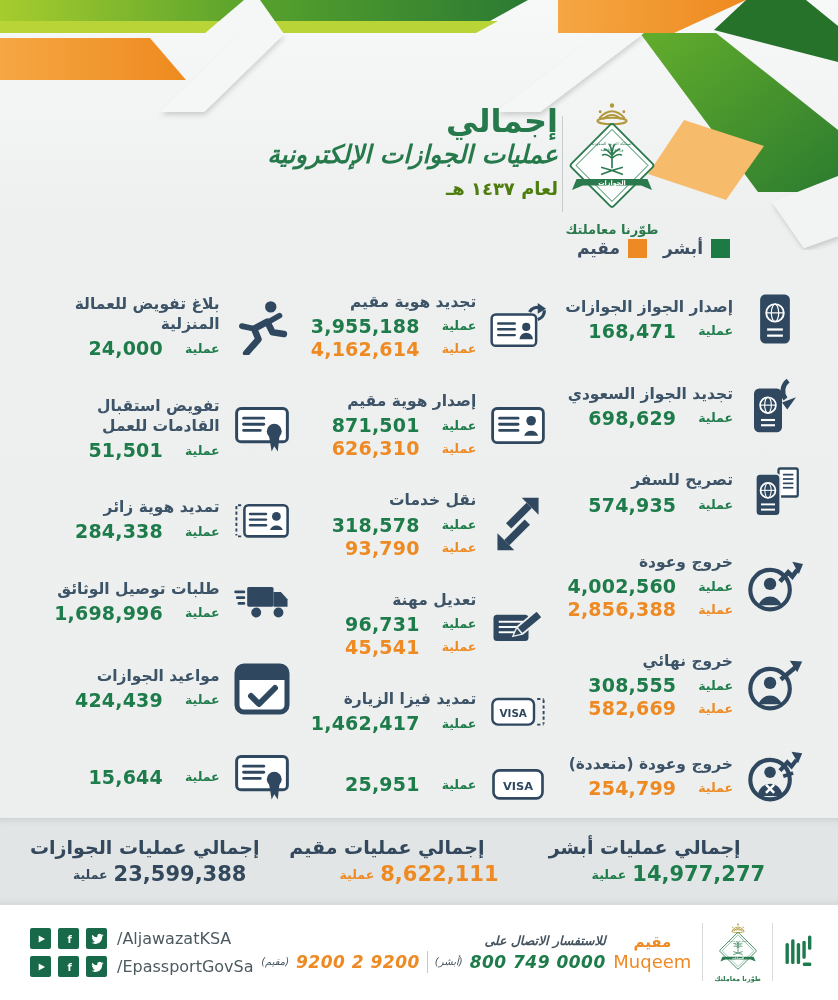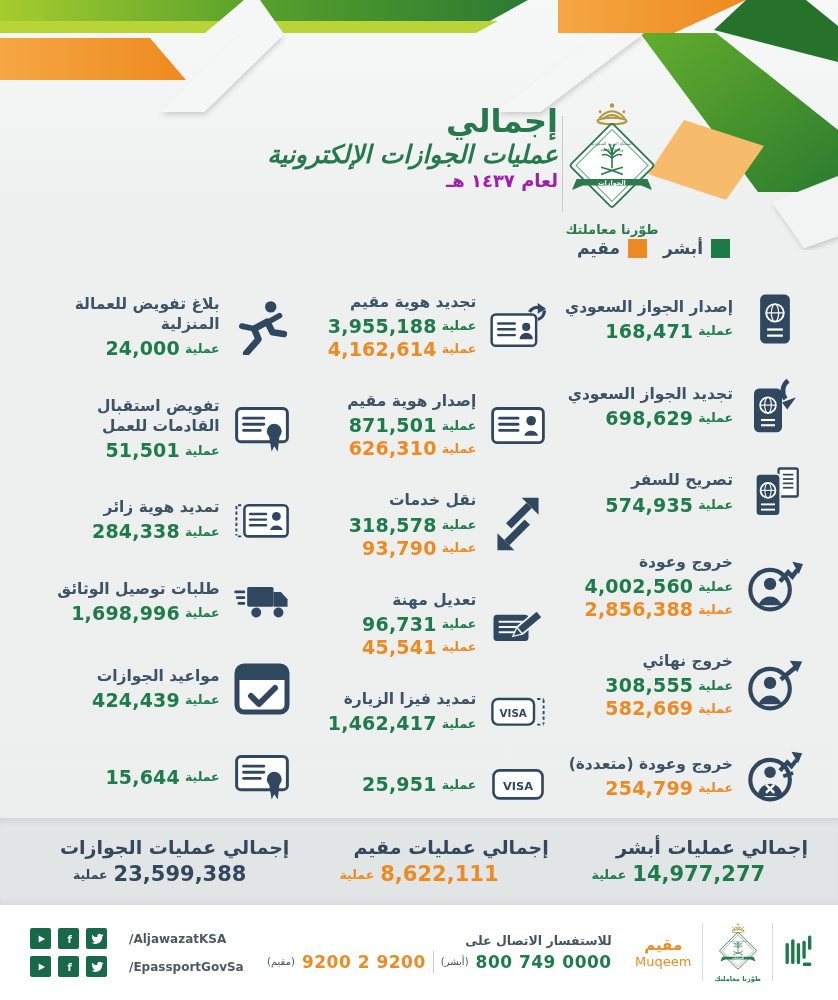--- a/index.html
+++ b/index.html
@@ -6,74 +6,74 @@
   body{
     width:838px;height:1000px;position:relative;overflow:hidden;
     font-family:"DejaVu Sans",sans-serif;
     background:linear-gradient(180deg,#f7f8f8 0%,#eef0ef 22%,#ecefee 100%);
   }
   
   .decor{position:absolute;top:0;left:0;z-index:1;}
   .title-block{position:absolute;top:104px;right:280px;z-index:3;text-align:right;direction:rtl;width:330px;}
   .t1{font-size:32px;font-weight:bold;color:#26794b;line-height:1.08;}
   .t2{font-size:25px;font-weight:bold;color:#26794b;line-height:1.25;font-style:italic;}
-  .t3{font-size:18px;color:#a21caf;letter-spacing:1.5px;margin-top:0;font-weight:bold;}
+  .t3{font-size:18px;color:#4d7c0f;letter-spacing:1.5px;margin-top:8px;font-weight:bold;}
   .vdiv{position:absolute;left:562px;top:116px;height:96px;width:1px;background:#c7cbcc;z-index:3;}
   .logo-block{position:absolute;left:558px;top:100px;width:108px;z-index:3;text-align:center;}
   .logo-block svg{width:100px;height:auto;display:block;margin:0 auto;}
   .tagline{font-size:13px;font-weight:bold;color:#2b7a4e;margin-top:2px;}
   .legend{position:absolute;top:238px;right:108px;z-index:3;display:flex;direction:rtl;gap:16px;align-items:center;}
   .lg-item{display:flex;direction:rtl;gap:8px;align-items:center;}
   .swatch{width:19px;height:19px;display:inline-block;}
   .lg-label{font-size:17px;font-weight:bold;color:#3c4f63;}
   
   .grid{position:absolute;top:276px;left:0;right:0;height:542px;z-index:2;
     display:grid;grid-template-columns:repeat(3,1fr);direction:rtl;padding:0 34px;box-sizing:border-box;}
   .col{display:flex;flex-direction:column;justify-content:space-around;}
   .item{display:flex;direction:rtl;align-items:center;gap:13px;}
   .icon{flex:0 0 58px;width:58px;display:flex;align-items:flex-end;justify-content:center;}
   .icon svg{width:56px;height:auto;}
   .txt{text-align:right;flex:1;}
   .label{font-size:15.5px;font-weight:bold;color:#3d5367;line-height:1.3;margin-bottom:3px;}
-  .line{display:flex;direction:ltr;justify-content:flex-end;align-items:center;gap:5px;margin-top:1px;}
+  .line{display:flex;direction:ltr;justify-content:flex-end;align-items:center;gap:22px;margin-top:1px;}
   .num{font-size:19px;font-weight:bold;letter-spacing:.2px;}
   .unit{font-size:12.5px;font-weight:bold;}
   .g{color:#1e7b4a;} .o{color:#ee8a23;}
   
   .totals{position:absolute;top:818px;left:0;right:0;height:86px;background:#e2e5e5;z-index:2;
     box-shadow:inset 0 7px 9px -7px rgba(0,0,0,.15), inset 0 -7px 9px -7px rgba(0,0,0,.08);
     display:grid;grid-template-columns:repeat(3,1fr);direction:rtl;align-items:center;padding:0 30px;box-sizing:border-box;}
-  .total{text-align:right;}
+  .total{text-align:left;}
   .tlabel{font-size:19px;font-weight:bold;color:#33485c;margin-bottom:4px;}
   .tline{display:flex;direction:rtl;justify-content:center;align-items:center;gap:6px;}
   .tnum{font-size:21px;font-weight:bold;}
   .tunit{font-size:12.5px;font-weight:bold;}
   .total:nth-child(1) .tnum,.total:nth-child(1) .tunit{color:#1e7b4a;}
   .total:nth-child(2) .tnum,.total:nth-child(2) .tunit{color:#ee8a23;}
   .total:nth-child(3) .tnum,.total:nth-child(3) .tunit{color:#33485c;}
   
   .footer{position:absolute;top:904px;left:0;right:0;height:96px;background:#ffffff;border-top:1px solid #dadddd;z-index:2;
     display:flex;align-items:center;justify-content:space-between;padding:0 24px 0 30px;box-sizing:border-box;}
   .fsocial{display:flex;flex-direction:column;gap:7px;}
   .srow{display:flex;align-items:center;gap:7px;}
   .sq{width:21px;height:21px;background:#17694a;border-radius:2px;display:flex;align-items:center;justify-content:center;}
   .sq svg{width:14px;height:14px;}
-  .handle{font-size:12px;color:#4c5a60;margin-left:15px;font-weight:bold;}
-  .fmid{text-align:right;}
+  .handle{font-size:16px;color:#4c5a60;margin-left:3px;}
+  .fmid{text-align:right;font-style:italic;}
   .inqt{font-size:12.5px;color:#46545f;margin-bottom:3px;font-weight:bold;}
   .phones{display:flex;direction:ltr;align-items:center;gap:7px;justify-content:flex-end;}
   .plabel{font-size:10px;color:#46545f;}
   .pnum-o{font-size:17px;font-weight:bold;color:#ee8a23;letter-spacing:.5px;}
   .pnum-g{font-size:17px;font-weight:bold;color:#1e7b4a;letter-spacing:.5px;}
   .psep{width:1px;height:22px;background:#c6cacb;}
   .fright{display:flex;align-items:center;gap:11px;}
   .fdiv{width:1px;height:58px;background:#d7dada;}
   .mbrand{text-align:center;color:#ee8a23;}
   .mbrand .ar{font-size:15px;font-weight:bold;}
-  .mbrand .en{font-size:13px;text-align:right;}
+  .mbrand .en{font-size:18px;text-align:right;}
   .minilogo{text-align:center;}
   .minilogo svg{width:44px;height:auto;display:block;margin:0 auto;}
   .minitag{font-size:6.5px;color:#2b7a4e;font-weight:bold;margin-top:1px;}
   .amark svg{width:30px;height:auto;display:block;}
 </style>
 </head>
 <body>
 
 <svg class="decor" width="838" height="250" viewBox="0 0 838 250">
   <defs>
@@ -159,21 +159,21 @@
           <svg viewBox="0 0 64 64">
             <rect x="15" y="4" width="34" height="56" rx="6" fill="#2f4860"></rect>
             <circle cx="32" cy="25" r="10" fill="none" stroke="#fff" stroke-width="2.2"></circle>
             <ellipse cx="32" cy="25" rx="4.2" ry="10" fill="none" stroke="#fff" stroke-width="1.4"></ellipse>
             <line x1="22" y1="25" x2="42" y2="25" stroke="#fff" stroke-width="1.4"></line>
             <line x1="23" y1="44" x2="41" y2="44" stroke="#fff" stroke-width="2.6"></line>
             <line x1="23" y1="51" x2="41" y2="51" stroke="#fff" stroke-width="2.6"></line>
           </svg>
         </span>
       <div class="txt">
-        <div class="label">إصدار الجواز السعودي</div>
+        <div class="label">إصدار الجواز الجوازات</div>
         <div class="line g">
             <span class="num">168,471</span>
             <span class="unit">عملية</span>
           </div>
       </div>
     </div>
     <div class="item">
       <span class="icon">
           <svg viewBox="0 0 64 64">
             <rect x="8" y="12" width="32" height="50" rx="6" fill="#2f4860"></rect>

